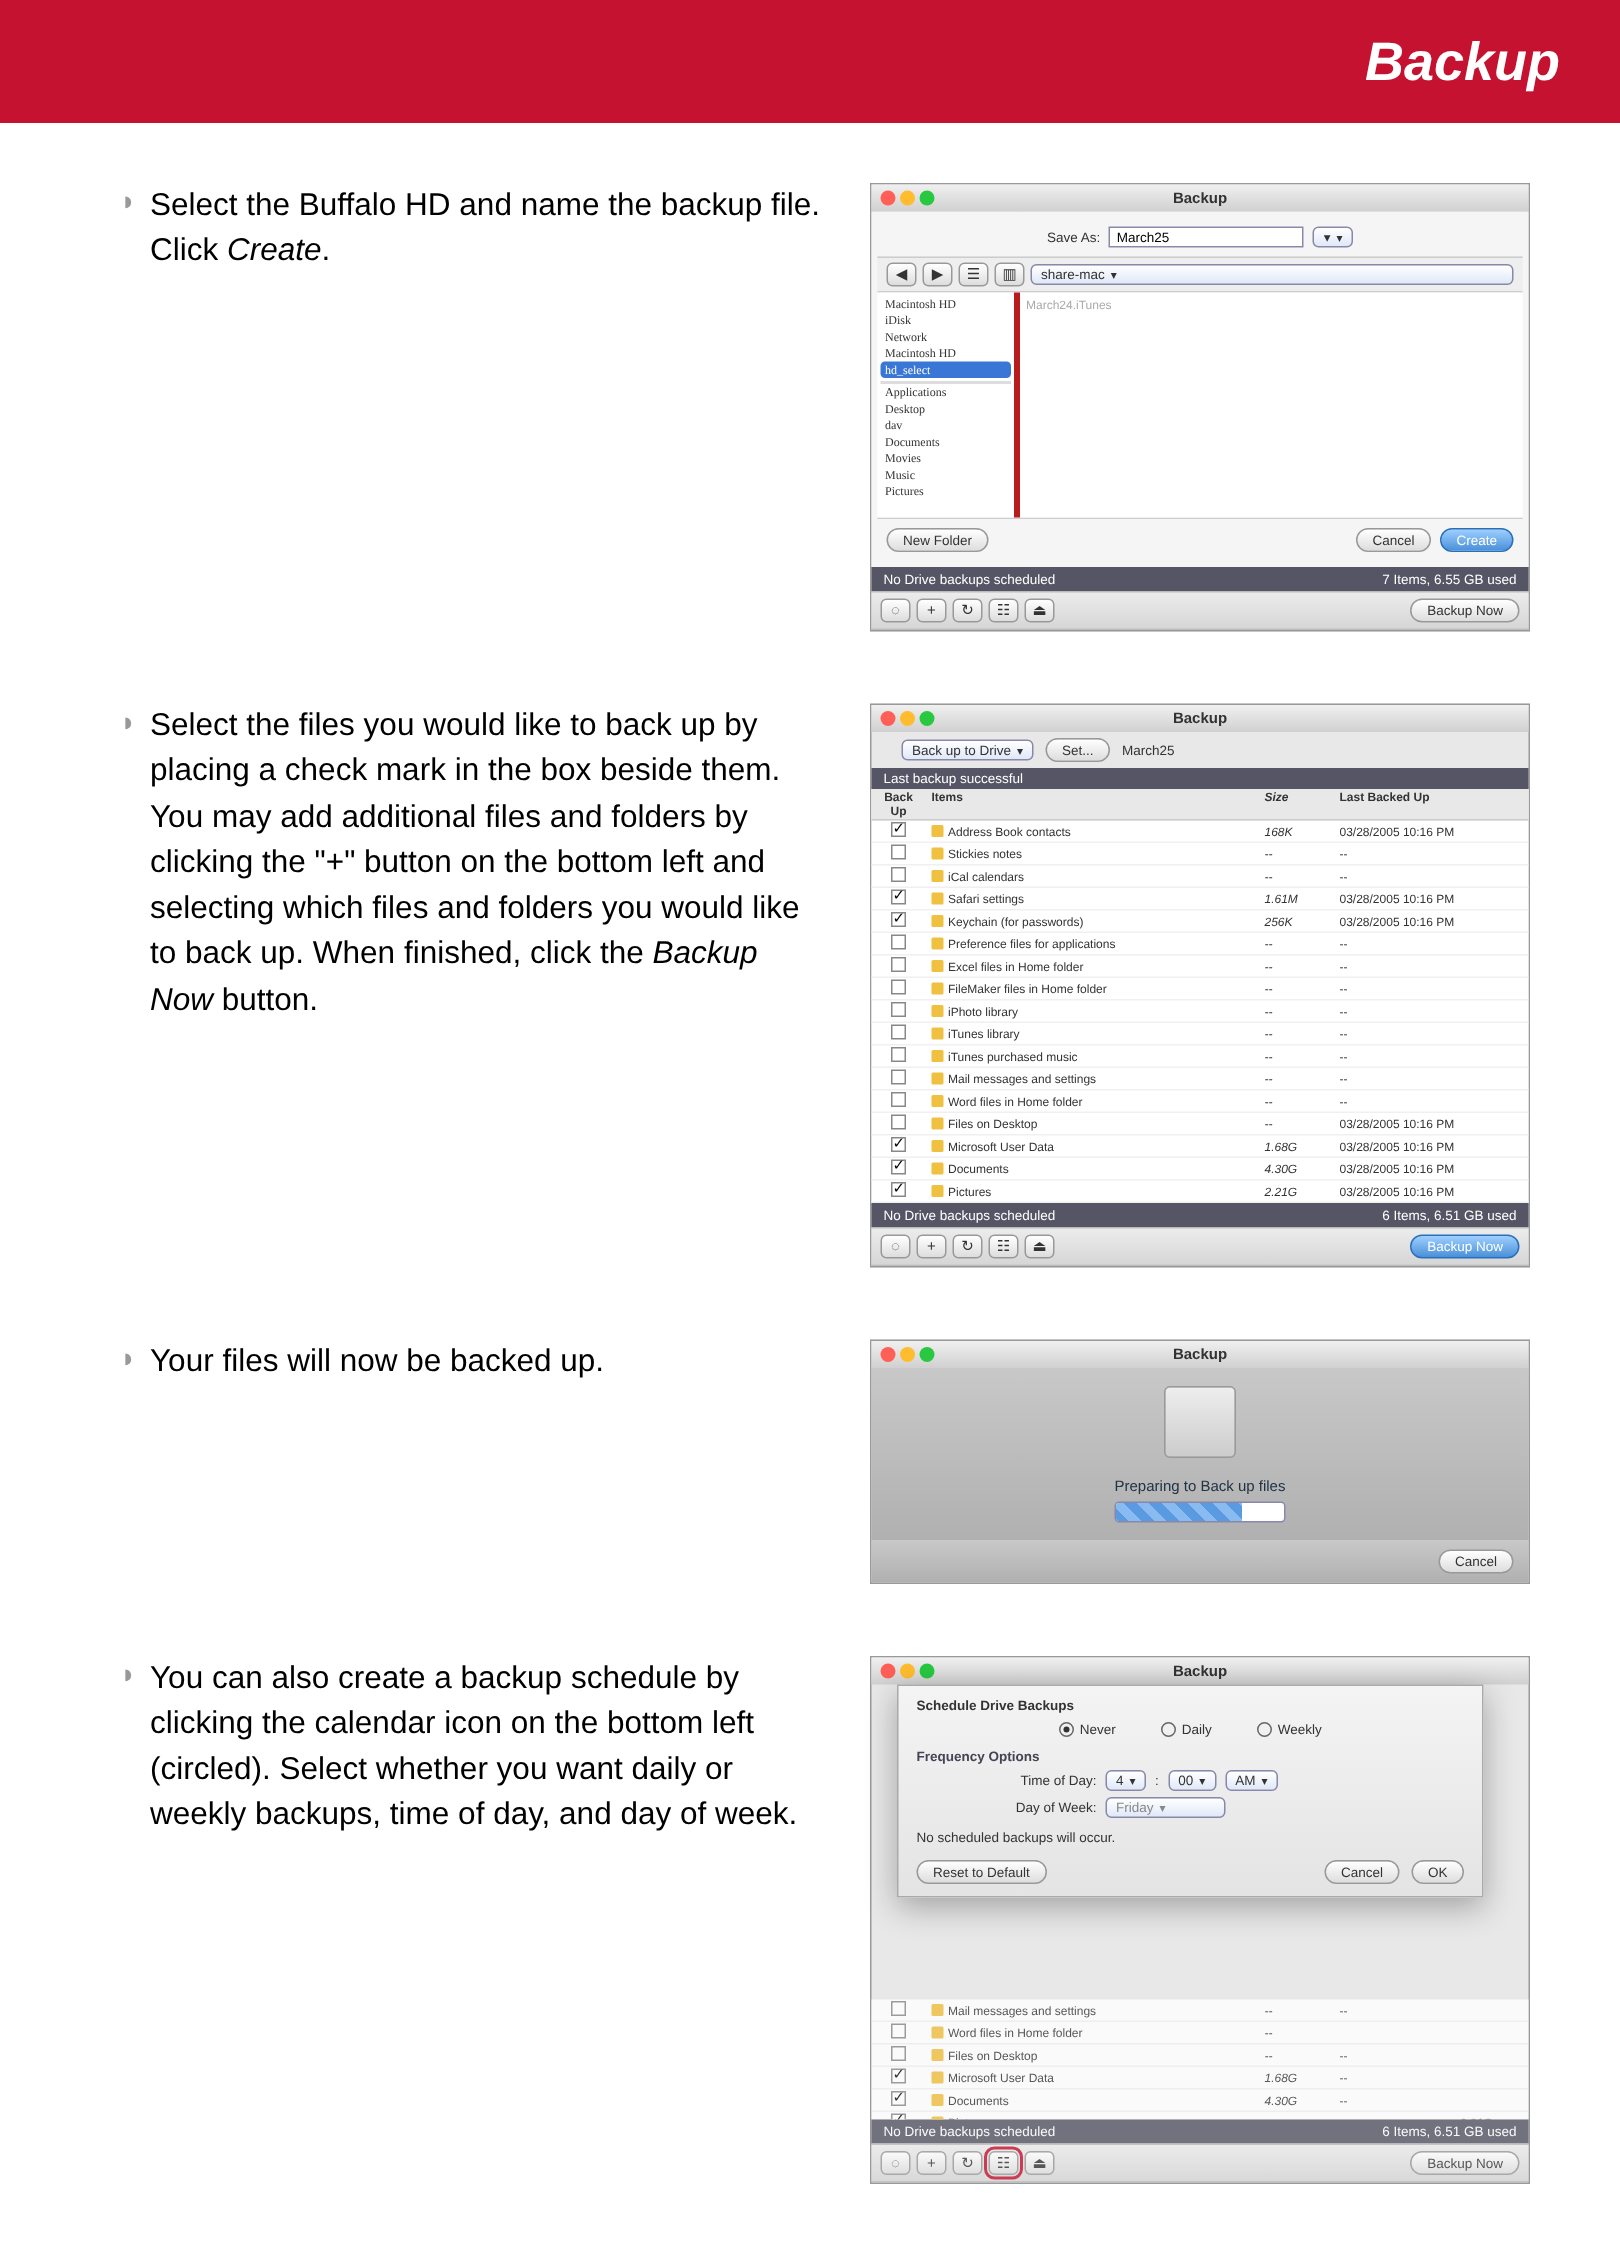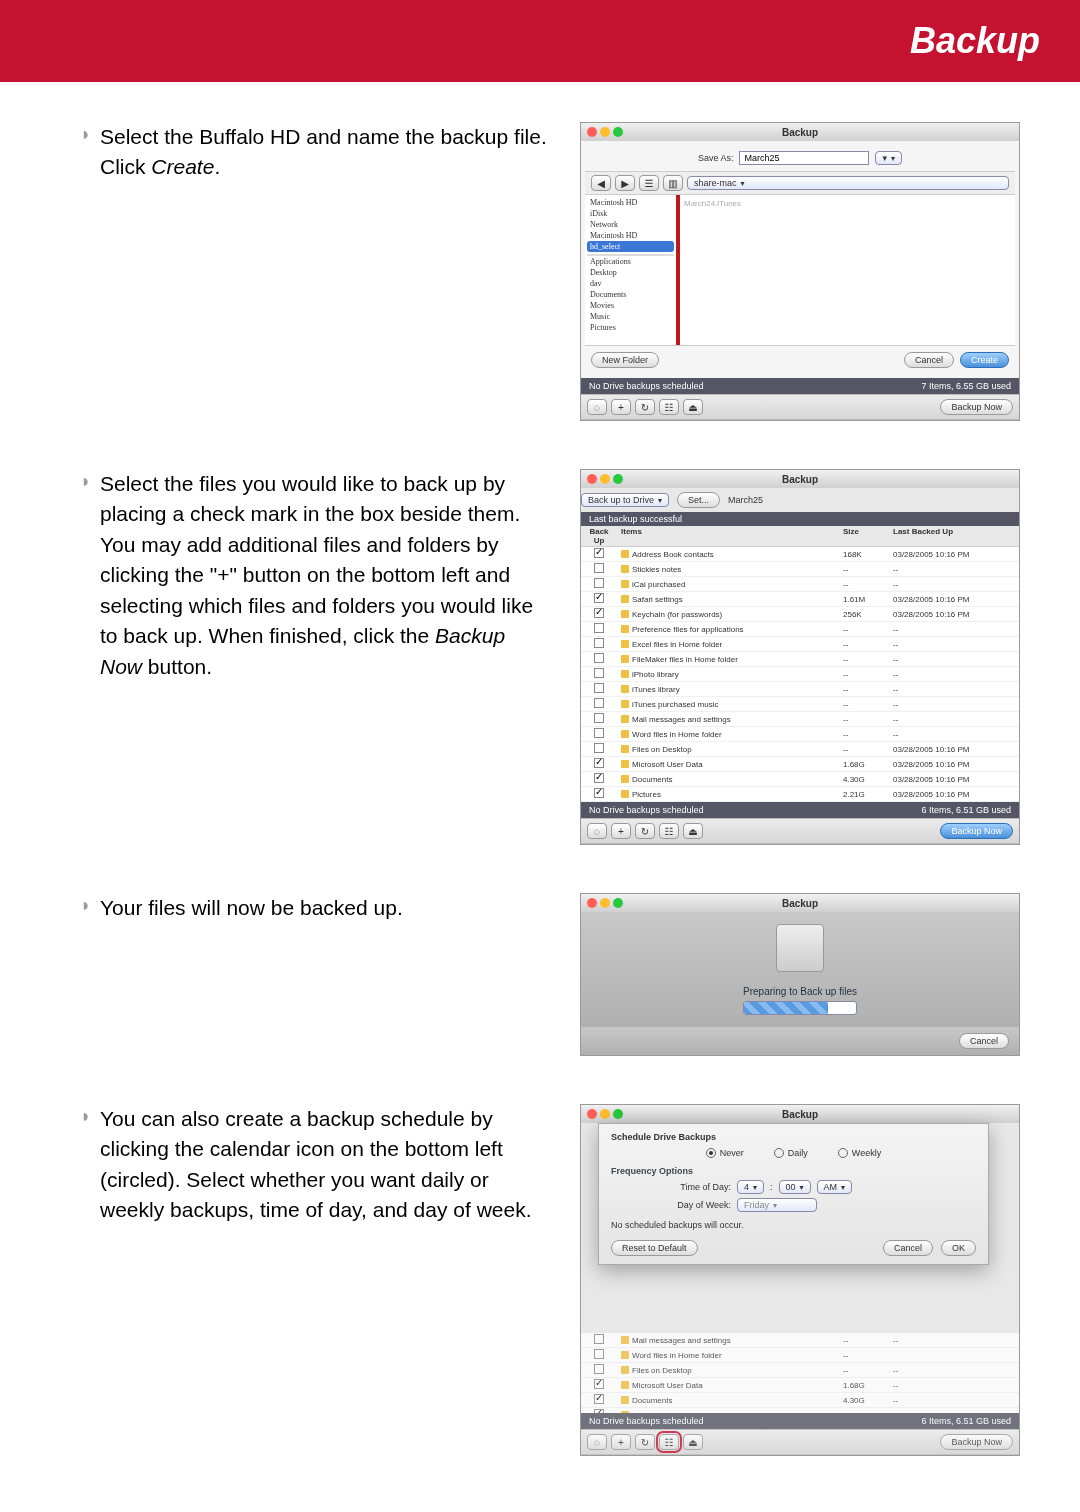--- a/index.html
+++ b/index.html
@@ -40,28 +40,28 @@
   .s1-main { display: flex; height: 150px; }
   .s1-side { width: 95px; background: #fff; border-right: 4px solid #b91c1c; padding: 2px; font-family: Liberation Serif, serif; }
   .s1-side .hdr { background: #ddd; font-size: 8px; padding: 1px 3px; margin-top: 2px; }
   .s1-side .itm { font-size: 8px; padding: 1px 3px; display: flex; align-items: center; gap: 3px; }
   .s1-side .sel { background: #3a76d6; color: #fff; border-radius: 3px; }
   .s1-list { flex: 1; background: #fff; padding: 4px; font-size: 8px; color: #aaa; }
   .s1-footer { display: flex; justify-content: space-between; padding: 6px; border-top: 1px solid #ccc; }
   .s1-footer .right { display: flex; gap: 6px; }
 
   
-  .s2-top { display: flex; align-items: center; gap: 8px; padding: 4px 0; }
+  .s2-top { display: flex; align-items: center; gap: 8px; padding: 4px 20px; }
   .s2-sub { background: #556; color: #fff; padding: 2px 8px; font-size: 9px; }
   .s2-table { background: #fff; }
   .s2-table .hdr { display: flex; background: #e8e8e8; border-bottom: 1px solid #ccc; font-size: 8px; font-weight: bold; }
   .s2-table .hdr div, .s2-table .trow div { padding: 1px 4px; }
   .s2-table .c-chk { width: 36px; text-align: center; }
   .s2-table .c-item { flex: 1; }
-  .s2-table .c-size { width: 50px; }
+  .s2-table .c-size { width: 50px; font-style: italic; }
   .s2-table .c-date { width: 130px; }
   .s2-table .trow { display: flex; font-size: 8px; border-bottom: 1px solid #f0f0f0; align-items: center; }
   .s2-table .trow .c-item { display: flex; align-items: center; gap: 3px; }
   .s2-table .fic { width: 8px; height: 8px; background: #f0c040; border-radius: 1px; }
   .chk { width: 10px; height: 10px; border: 1px solid #888; display: inline-block; background: #fff; position: relative; }
   .chk.on::after { content: "✓"; position: absolute; top: -3px; left: 0; font-size: 10px; color: #000; }
 
   
   .s3-body { background: linear-gradient(#c8c8c8,#b0b0b0); padding: 12px; display: flex; gap: 14px; align-items: center; flex-direction: column; }
   .s3-hd { width: 48px; height: 48px; background: linear-gradient(#eee,#ccc); border: 1px solid #999; border-radius: 4px; }
@@ -217,21 +217,21 @@
                     <span class="fic"></span>
                     <span>Stickies notes</span>
                   </div>
                   <div class="c-size">--</div>
                   <div class="c-date">--</div>
                 </div>
                 <div class="trow">
                   <div class="c-chk"><span class="chk "></span></div>
                   <div class="c-item">
                     <span class="fic"></span>
-                    <span>iCal purchased</span>
+                    <span>iCal calendars</span>
                   </div>
                   <div class="c-size">--</div>
                   <div class="c-date">--</div>
                 </div>
                 <div class="trow">
                   <div class="c-chk"><span class="chk on"></span></div>
                   <div class="c-item">
                     <span class="fic"></span>
                     <span>Safari settings</span>
                   </div>

